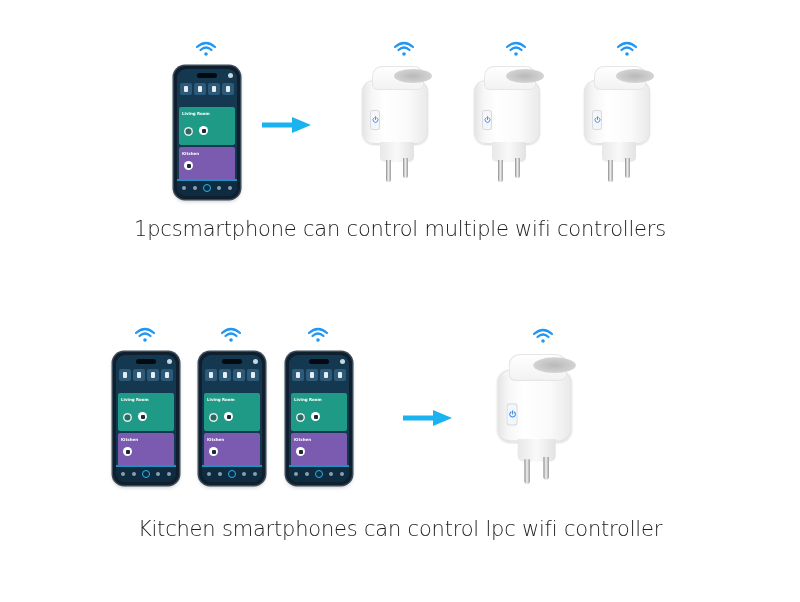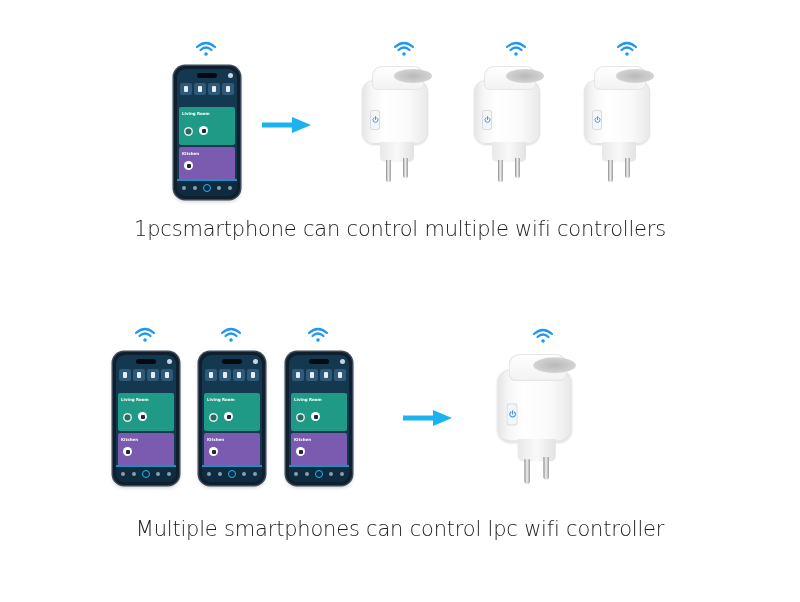--- a/index.html
+++ b/index.html
@@ -302,14 +302,14 @@
       <svg viewBox="0 0 10 10">
           <path d="M3 2.5 A3.6 3.6 0 1 0 7 2.5" stroke="#3a8be0" stroke-width="1.3" fill="none" stroke-linecap="round"></path>
           <line x1="5" y1="1" x2="5" y2="5" stroke="#3a8be0" stroke-width="1.3" stroke-linecap="round"></line>
         </svg>
     </div>
     <div class="base"></div>
     <div class="pin p1"></div>
     <div class="pin p2"></div>
   </div>
 
-  <div class="caption" style="top:517px;">Multiple smartphones can control lpc wifi controller</div>
+  <div class="caption" style="top:517px;">Kitchen smartphones can control lpc wifi controller</div>
 </div>
 
 </body></html>

